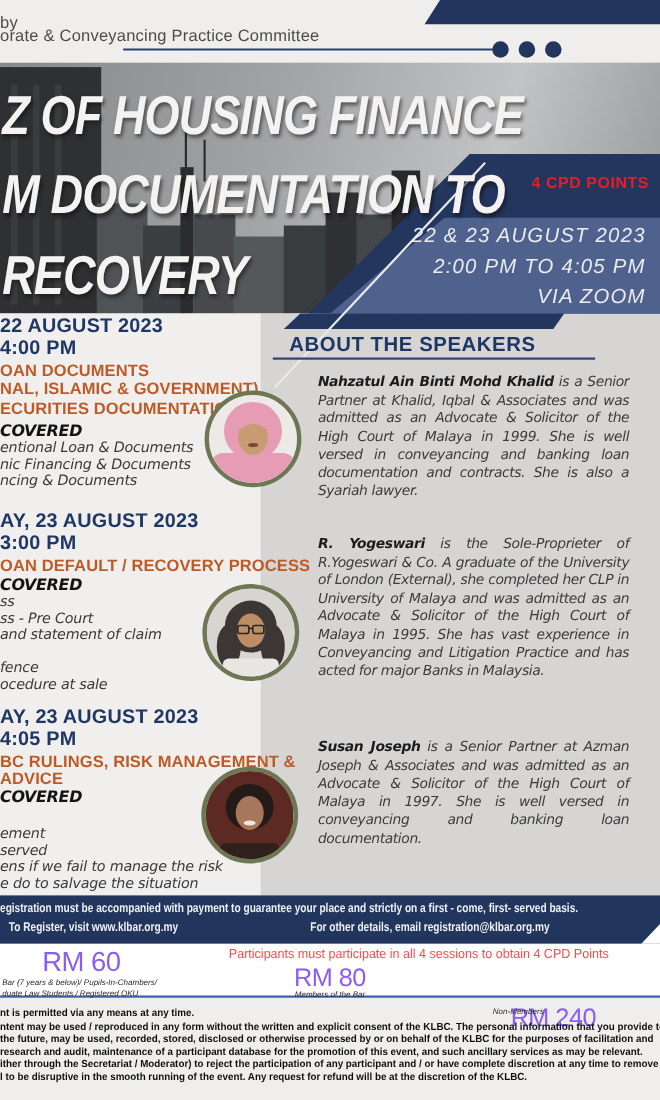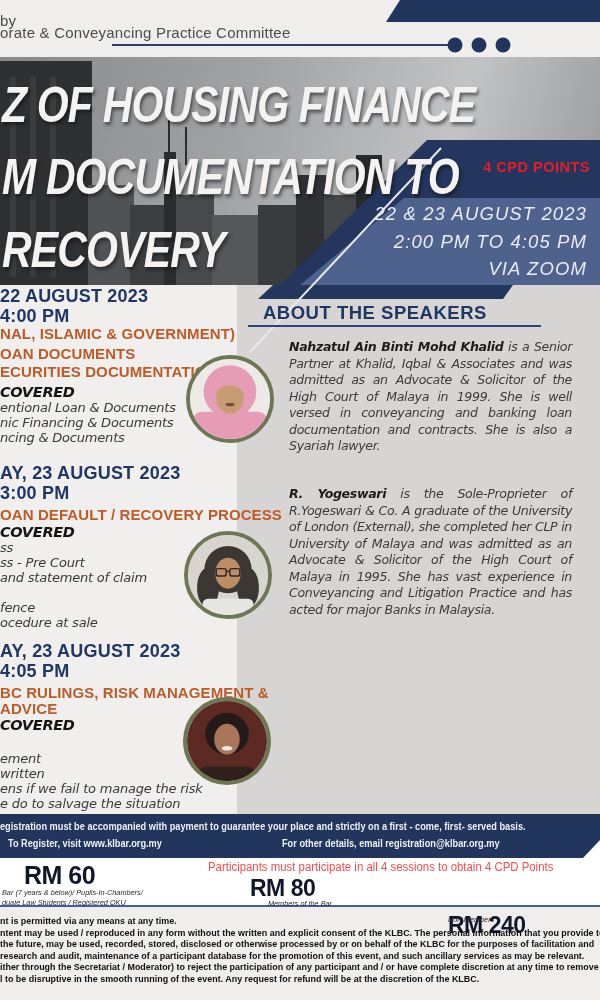--- a/index.html
+++ b/index.html
@@ -62,21 +62,21 @@
   .bar-txt{color:#eef0f4;font-weight:bold;font-size:11.5px;white-space:nowrap;
            transform:scaleX(.8);transform-origin:left top;z-index:3;}
   .bl1{left:0;top:820px;} .bl2a{left:8px;top:837px;} .bl2b{left:282px;top:837px;}
   .notch{left:583px;top:840px;width:0;height:0;border-left:17px solid transparent;
          border-bottom:18px solid #ffffff;z-index:3;}
 
   
   .price-band{left:0;top:858px;width:600px;height:47px;background:#ffffff;}
   .cpd-note{left:208px;top:860px;font-size:12px;color:#f94b4b;white-space:nowrap;
             transform:scaleX(.95);transform-origin:left top;z-index:3;}
-  .rm{font-weight:bold;color:#0f172a;letter-spacing:-.5px;z-index:3;white-space:nowrap;}
+  .rm{font-weight:normal;color:#8b5cf6;letter-spacing:-.5px;text-align:center;z-index:3;white-space:nowrap;}
   .rm1{left:24px;top:861px;width:100px;font-size:25px;}
   .rm2{left:250px;top:875px;width:100px;font-size:23px;}
   .rm3{left:448px;top:912px;width:110px;font-size:23px;}
   .rmcap{font-size:7.3px;font-weight:normal;font-style:italic;color:#2a2a2a;line-height:9.5px;
          white-space:nowrap;z-index:3;font-family:"Liberation Sans",sans-serif;}
   .cap1{left:2px;top:888px;}
   .cap2{left:250px;top:899px;width:100px;text-align:center;}
   .cap3{left:448px;top:899px;width:110px;text-align:left;margin-top:16px;}
   .blue-rule{left:0;top:905px;width:600px;height:2px;background:#3f5fa5;}
 
@@ -141,22 +141,22 @@
     <div>2:00 PM TO 4:05 PM</div>
     <div>VIA ZOOM</div>
   </div>
 
   <div class="abs col-left"></div>
   <div class="abs col-right"></div>
 
   <div class="abs session s1">
     <div class="ag-date">22 AUGUST 2023</div>
     <div class="ag-date">4:00 PM</div>
+    <div class="ag-topic mt4">OAN DOCUMENTS</div>
     <div class="ag-topic">NAL, ISLAMIC &amp; GOVERNMENT)</div>
-    <div class="ag-topic mt4">OAN DOCUMENTS</div>
     <div class="ag-topic mt3">ECURITIES DOCUMENTATION</div>
     <div class="ag-cov mt5">COVERED</div>
     <div class="ag-item">entional Loan &amp; Documents</div>
     <div class="ag-item">nic Financing &amp; Documents</div>
     <div class="ag-item">ncing &amp; Documents</div>
   </div>
 
   <div class="abs session s2">
     <div class="ag-date">AY, 23 AUGUST 2023</div>
     <div class="ag-date">3:00 PM</div>
@@ -171,21 +171,21 @@
   </div>
 
   <div class="abs session s3">
     <div class="ag-date">AY, 23 AUGUST 2023</div>
     <div class="ag-date">4:05 PM</div>
     <div class="ag-topic mt4">BC RULINGS, RISK MANAGEMENT &amp;</div>
     <div class="ag-topic">ADVICE</div>
     <div class="ag-cov mt2">COVERED</div>
     <div class="ag-item mt3"></div>
     <div class="ag-item">ement</div>
-    <div class="ag-item">written</div>
+    <div class="ag-item">served</div>
     <div class="ag-item">ens if we fail to manage the risk</div>
     <div class="ag-item">e do to salvage the situation</div>
   </div>
 
   <div class="abs about-h nowrap">ABOUT THE SPEAKERS</div>
   <div class="abs about-line"></div>
 
   <div class="abs photo p1">
     <svg width="80" height="80" viewBox="0 0 88 88">
       <rect width="88" height="88" fill="#ece9e6"></rect>
@@ -214,20 +214,21 @@
       <rect width="88" height="88" fill="#5c2a22"></rect>
       <ellipse cx="44" cy="36" rx="24" ry="23" fill="#241a17"></ellipse>
       <ellipse cx="44" cy="42" rx="14" ry="17" fill="#a8765a"></ellipse>
       <ellipse cx="44" cy="52" rx="6" ry="2.5" fill="#f0e8e0"></ellipse>
       <rect x="14" y="72" width="60" height="16" rx="6" fill="#30211c"></rect>
     </svg>
   </div>
 
   <div class="abs bio b1"><b>Nahzatul Ain Binti Mohd Khalid</b><span> is a Senior Partner at Khalid, Iqbal &amp; Associates and was admitted as an Advocate &amp; Solicitor of the High Court of Malaya in 1999. She is well versed in conveyancing and banking loan documentation and contracts. She is also a Syariah lawyer.</span></div>
   <div class="abs bio b2"><b>R. Yogeswari</b><span> is the Sole-Proprieter of R.Yogeswari &amp; Co. A graduate of the University of London (External), she completed her CLP in University of Malaya and was admitted as an Advocate &amp; Solicitor of the High Court of Malaya in 1995. She has vast experience in Conveyancing and Litigation Practice and has acted for major Banks in Malaysia.</span></div>
+  <div class="abs bio b3"><b>Susan Joseph</b><span> is a Senior Partner at Azman Joseph &amp; Associates and was admitted as an Advocate &amp; Solicitor of the High Court of Malaya in 1997. She is well versed in conveyancing and banking loan documentation.</span></div>
 
   <div class="abs bar"></div>
   <div class="abs bar-txt bl1">egistration must be accompanied with payment to guarantee your  place and strictly on a first - come,  first- served basis.</div>
   <div class="abs bar-txt bl2a">To Register, visit www.klbar.org.my</div>
   <div class="abs bar-txt bl2b">For other details, email registration@klbar.org.my</div>
   <div class="abs notch"></div>
 
   <div class="abs price-band"></div>
   <div class="abs cpd-note">Participants must participate in all 4 sessions to obtain 4 CPD Points</div>
   <div class="abs rm rm1">RM 60</div>

